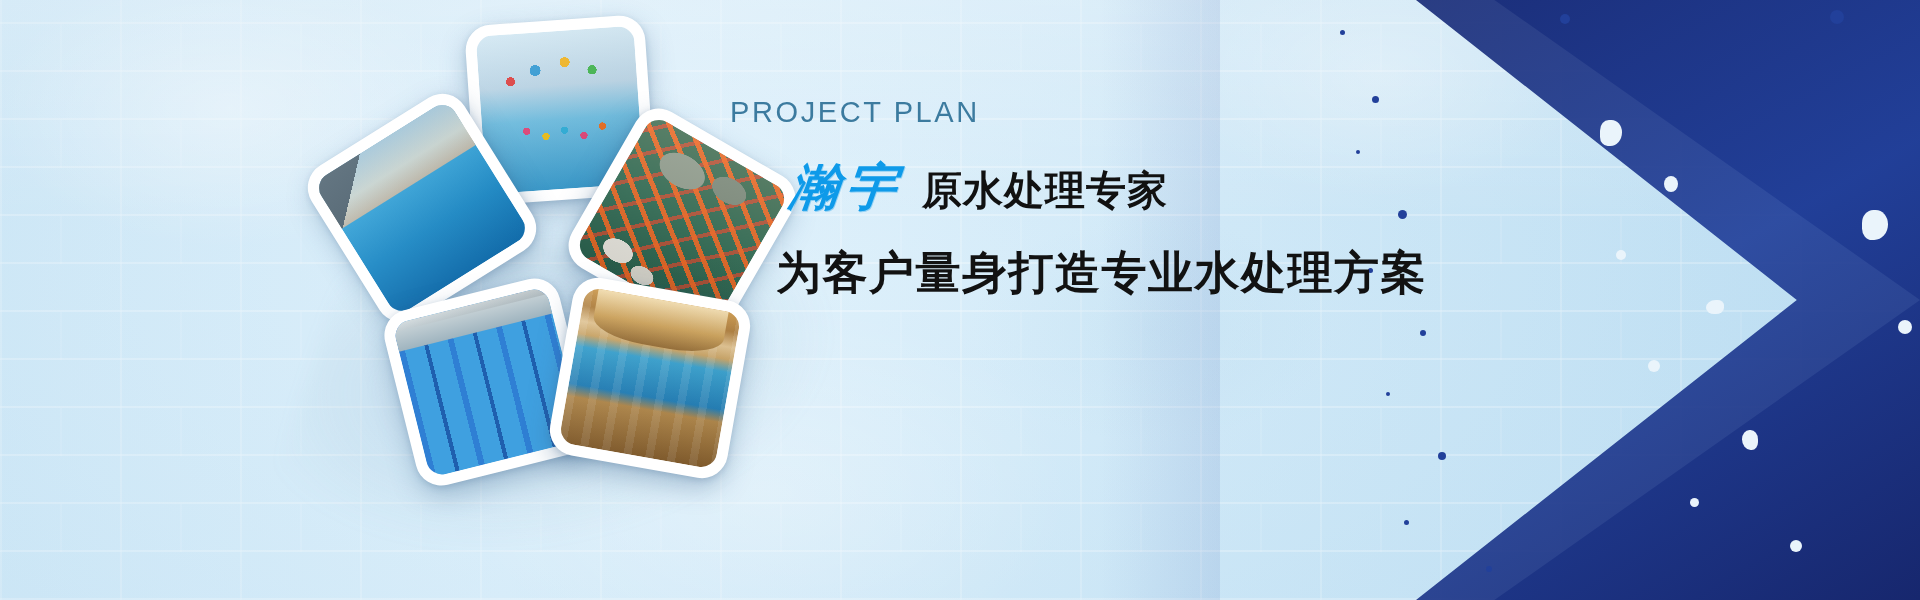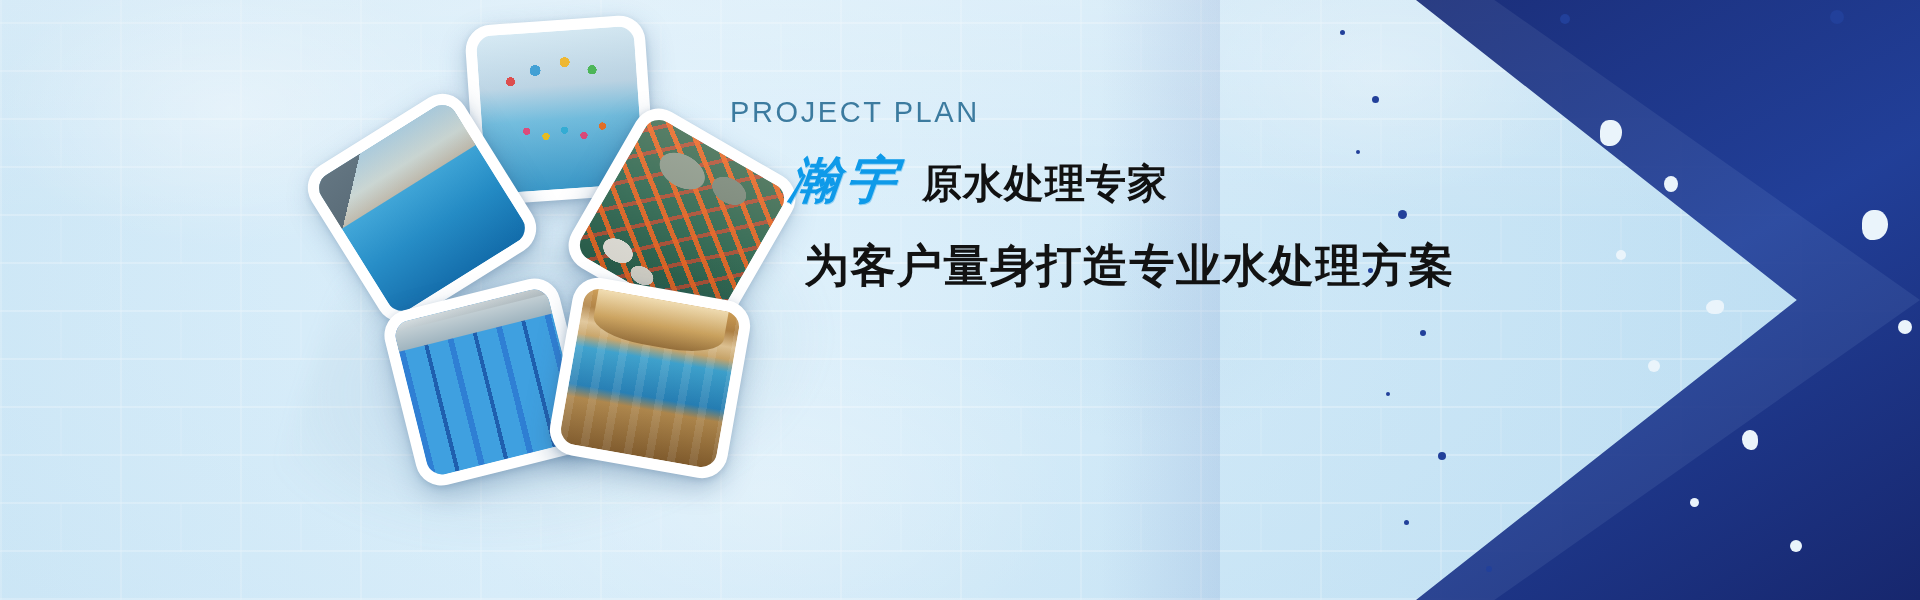--- a/index.html
+++ b/index.html
@@ -188,21 +188,21 @@
     position:absolute;
     left:728px; top:98px;
     width:620px;
   }
   .kicker {
     font-size:29px;
     letter-spacing:2.6px;
     color:#3c7b9f;
     font-weight:400;
     line-height:1;
-    margin-bottom:28px;
+    margin-bottom:35px;
     margin-left:2px;
     white-space:nowrap;
   }
   .headline-row {
     display:flex;
     align-items:baseline;
     white-space:nowrap;
     margin-left:62px;
   }
   .brand {
@@ -219,21 +219,21 @@
   .headline {
     font-size:40px;
     font-weight:700;
     color:#111111;
     letter-spacing:1px;
     line-height:1;
     margin-left:20px;
   }
   .subheadline {
     margin-top:38px;
-    margin-left:76px;
+    margin-left:48px;
     font-size:45px;
     font-weight:700;
     color:#121212;
     letter-spacing:1.5px;
     line-height:1;
     white-space:nowrap;
   }
 </style>
 </head>
 <body>

